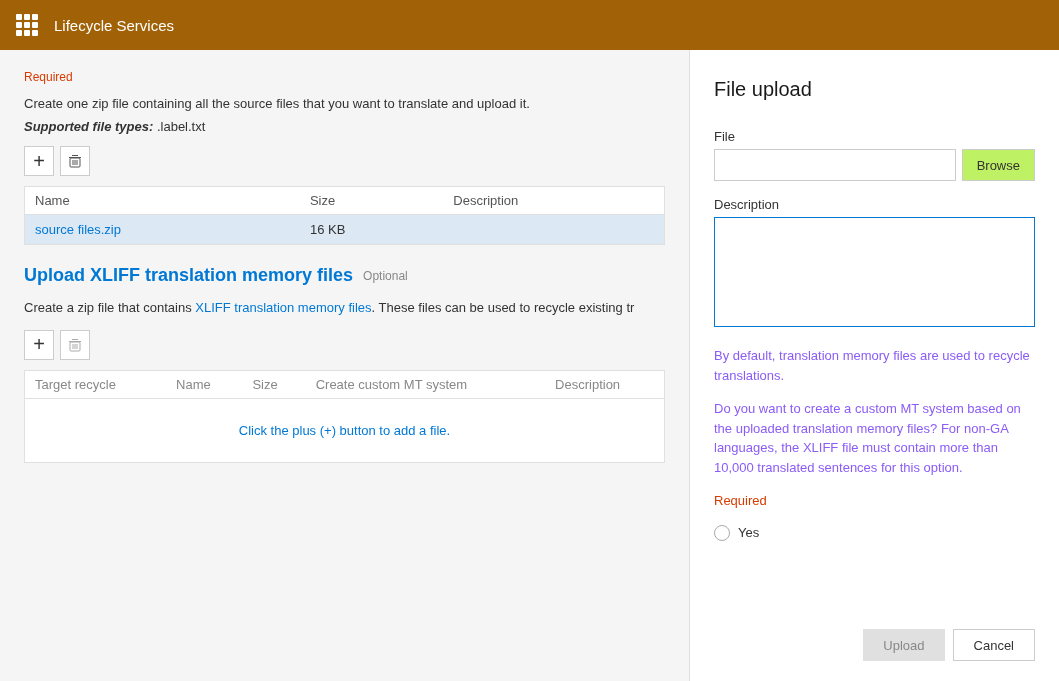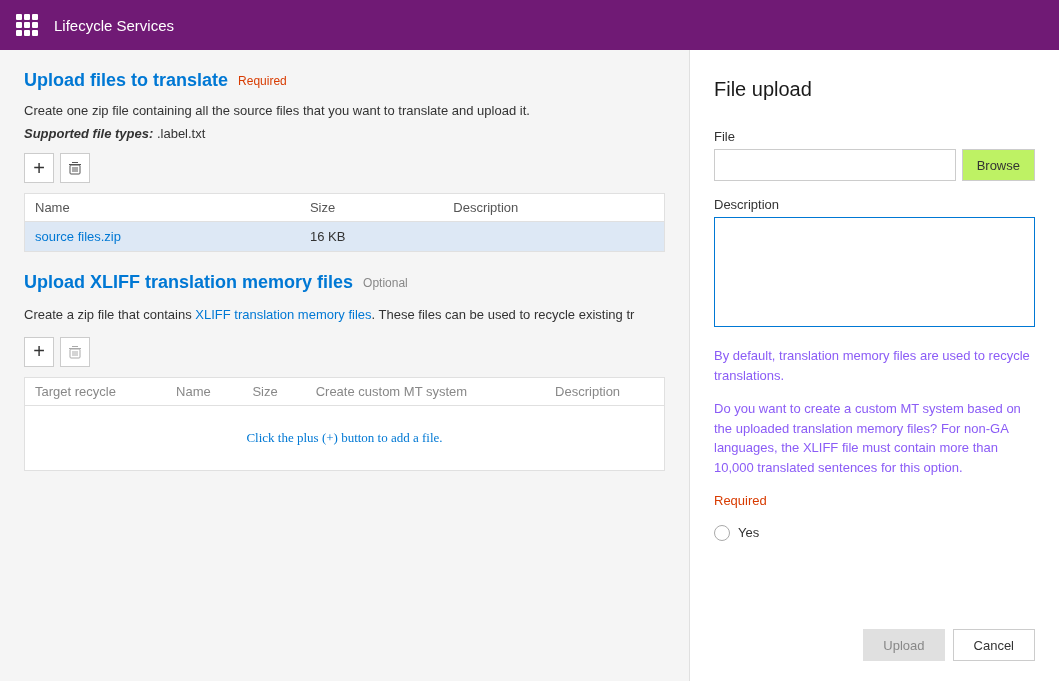--- a/index.html
+++ b/index.html
@@ -1,20 +1,20 @@
 <!DOCTYPE html>
 <html><head>
   <meta charset="utf-8">
   <style>
     * { box-sizing: border-box; margin: 0; padding: 0; }
     body { font-family: 'Segoe UI', Arial, sans-serif; font-size: 13px; background: #f0f0f0; display: flex; flex-direction: column; height: 681px; overflow: hidden; }
 
     
     .top-nav {
-      background: #701a75;
+      background: #a16207;
       color: white;
       height: 50px;
       display: flex;
       align-items: center;
       padding: 0 16px;
       gap: 16px;
       flex-shrink: 0;
     }
     .nav-grid-icon {
       display: grid;
@@ -168,21 +168,20 @@
     .xliff-table td {
       padding: 20px 10px;
       font-size: 13px;
       color: #0078d4;
       text-align: center;
     }
     .empty-row td {
       text-align: center;
       color: #0078d4;
       padding: 24px;
-      font-family: Liberation Serif, serif;
     }
 
     
     .right-panel {
       width: 370px;
       background: white;
       border-left: 1px solid #e0e0e0;
       display: flex;
       flex-direction: column;
       padding: 28px 24px 20px;
@@ -339,21 +338,20 @@
       <span></span>
   </div>
   <span class="nav-title">Lifecycle Services</span>
 </div>
 
 <div class="main-layout">
 
   <div class="left-content">
 
     <div class="section-title">
-      <span>Upload files to translate</span>
       <span class="required-badge">Required</span>
     </div>
 
     <p class="section-desc">Create one zip file containing all the source files that you want to translate and upload it.</p>
     <p class="supported-types">
       <strong>Supported file types:</strong>
       <span>.label.txt</span>
     </p>
 
     <div class="toolbar-row">

